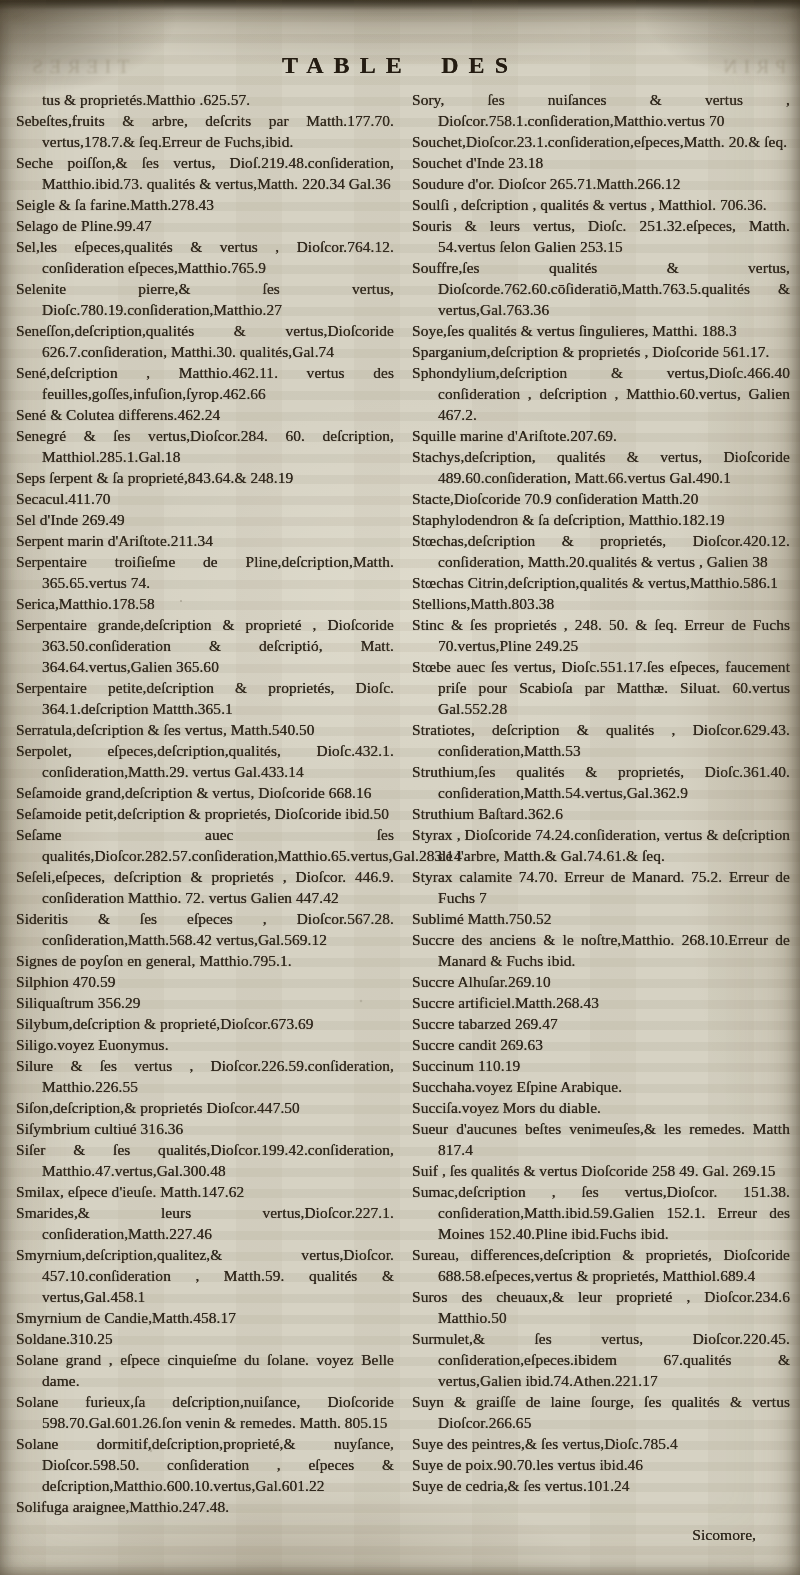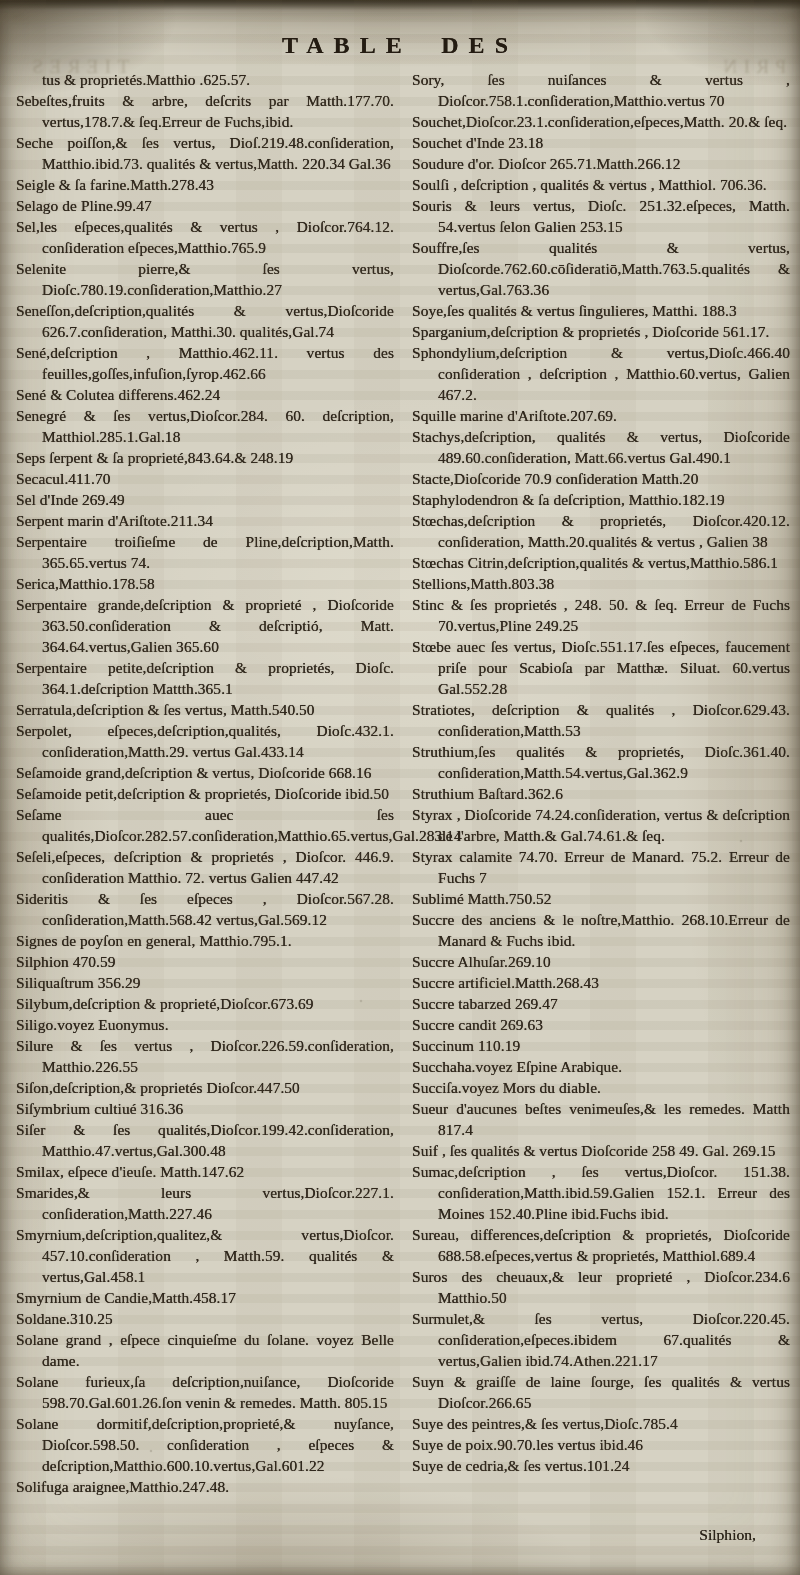--- a/index.html
+++ b/index.html
@@ -45,21 +45,21 @@
     position:absolute;width:2px;height:2px;border-radius:50%;
     background:rgba(70,58,40,.55);pointer-events:none;
     box-shadow:
       38px 210px 0 rgba(70,58,40,.30), 120px 480px 0 rgba(70,58,40,.28),
       300px 880px 1px rgba(70,58,40,.25), 520px 330px 0 rgba(70,58,40,.3),
       680px 720px 1px rgba(70,58,40,.26), 420px 1180px 0 rgba(70,58,40,.3),
       90px 1330px 1px rgba(70,58,40,.28), 640px 1460px 0 rgba(70,58,40,.3),
       740px 1040px 0 rgba(70,58,40,.25), 210px 1520px 1px rgba(70,58,40,.3),
       560px 60px 0 rgba(70,58,40,.28), 360px 40px 1px rgba(70,58,40,.25);
   }
-  .title-row{position:relative;padding-top:28px;text-align:center;}
+  .title-row{position:relative;padding-top:48px;text-align:center;}
   .page-title{
     margin:0;font-size:24px;font-weight:bold;color:#241c12;
     letter-spacing:.42em;word-spacing:.55em;line-height:34px;
     text-shadow:0 0 .6px rgba(36,28,18,.8);
   }
   .bleed-frag{
     position:absolute;top:56px;font-size:19px;letter-spacing:.34em;
     color:#776c52;opacity:.30;filter:blur(1.1px);
     transform:scaleX(-1);pointer-events:none;white-space:nowrap;
   }
@@ -184,14 +184,14 @@
         <div class="entry">Sureau, differences,deſcription &amp; proprietés, Dioſcoride 688.58.eſpeces,vertus &amp; proprietés, Matthiol.689.4</div>
         <div class="entry">Suros des cheuaux,&amp; leur proprieté , Dioſcor.234.6 Matthio.50</div>
         <div class="entry">Surmulet,&amp; ſes vertus, Dioſcor.220.45. conſideration,eſpeces.ibidem 67.qualités &amp; vertus,Galien ibid.74.Athen.221.17</div>
         <div class="entry">Suyn &amp; graiſſe de laine ſourge, ſes qualités &amp; vertus Dioſcor.266.65</div>
         <div class="entry">Suye des peintres,&amp; ſes vertus,Dioſc.785.4</div>
         <div class="entry">Suye de poix.90.70.les vertus ibid.46</div>
         <div class="entry">Suye de cedria,&amp; ſes vertus.101.24</div>
       </div>
   </div>
 
-  <div class="catchword">Silphion,</div>
+  <div class="catchword">Sicomore,</div>
 </div>
 
 </body></html>

